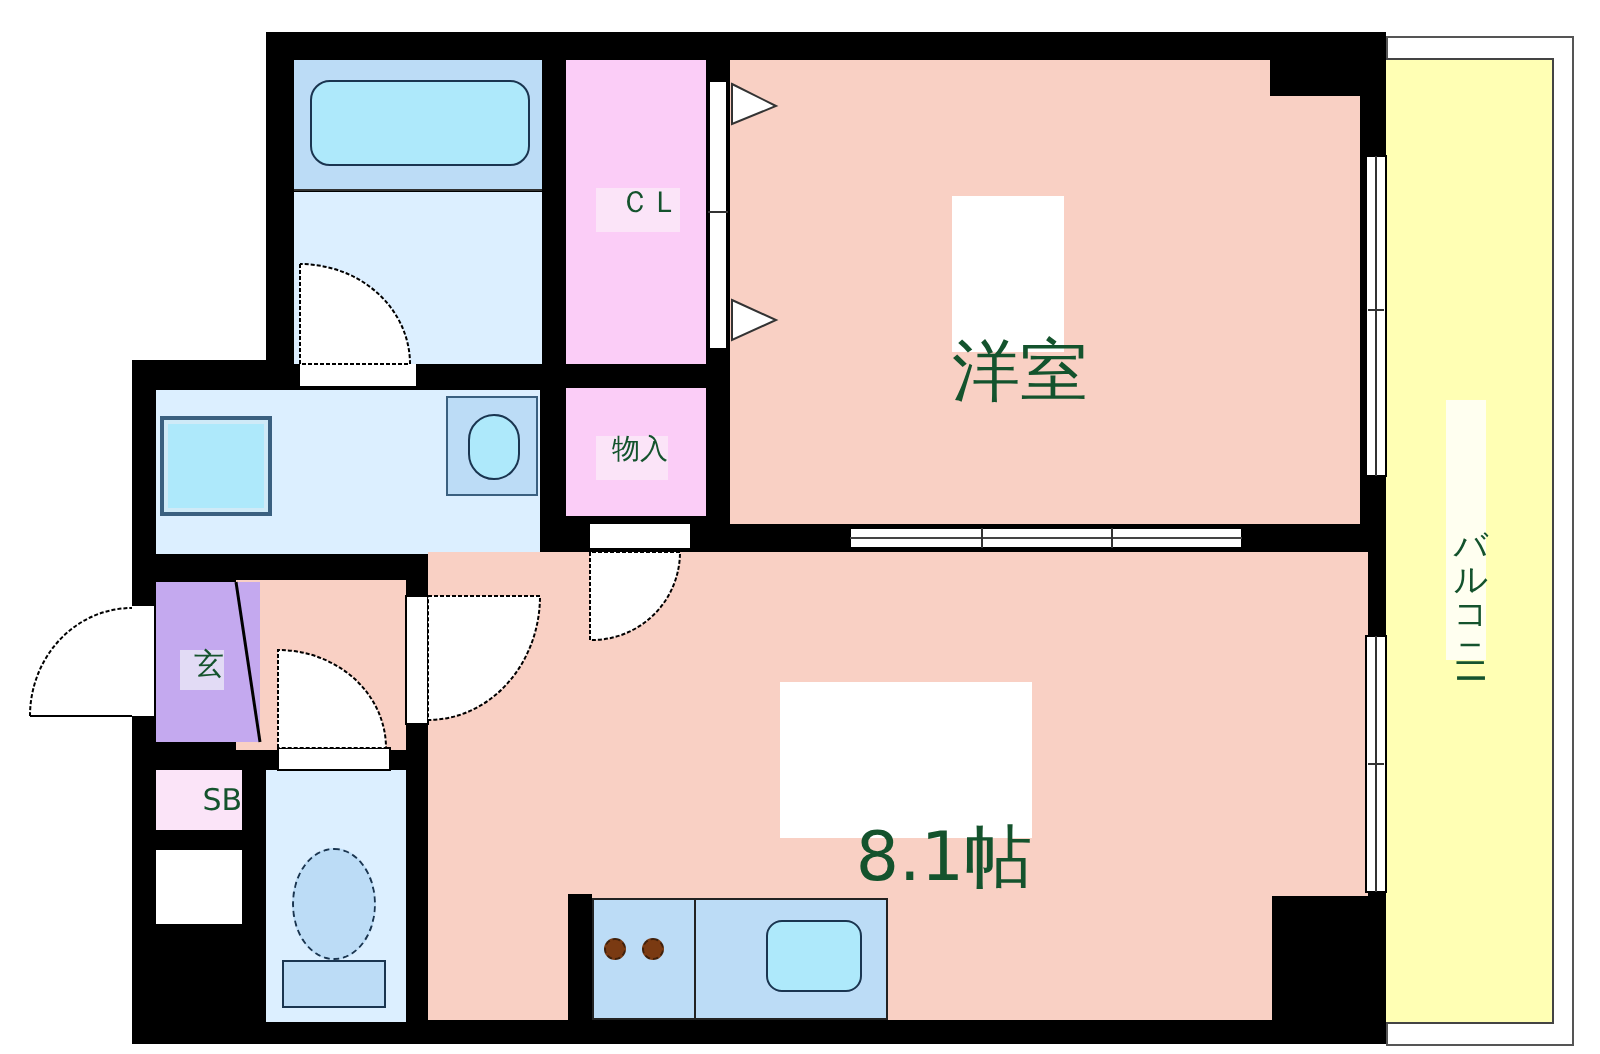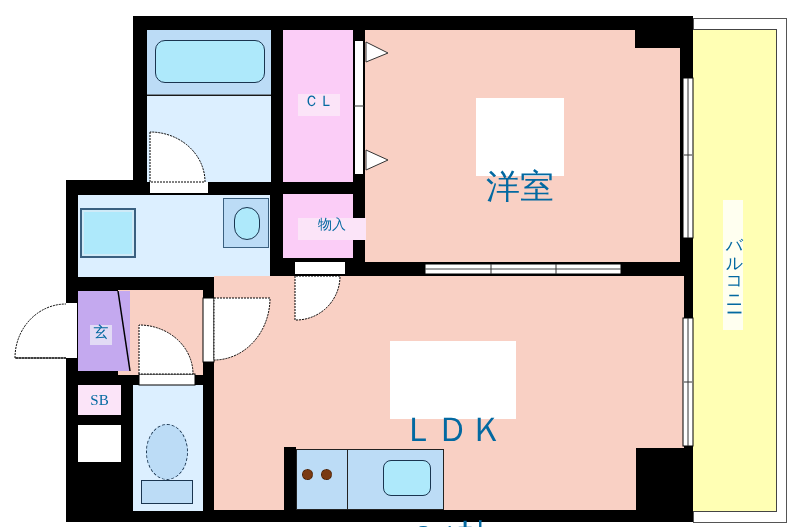--- a/index.html
+++ b/index.html
@@ -1,56 +1,55 @@
 <!DOCTYPE html>
 <html><head>
 <meta charset="utf-8">
 <style>
   html,body{margin:0;padding:0;background:#fff;}
   body{width:800px;height:527px;position:relative;overflow:hidden;font-family:"DejaVu Sans","Liberation Sans",sans-serif;}
   .abs{position:absolute;box-sizing:border-box;}
   .wall{background:#000;}
-  .lbl{position:absolute;background:#fff;color:#0369a1;text-align:center;line-height:1.05;white-space:pre;font-family:Liberation Serif, serif;}
+  .lbl{position:absolute;background:#fff;color:#14532d;text-align:right;line-height:1.05;white-space:pre;}
   svg{position:absolute;left:0;top:0;}
 </style>
 </head>
 <body>
 
 <div class="abs wall" style="left:133px;top:16px;width:560px;height:506px;"></div>
 <div class="abs wall" style="left:66px;top:180px;width:80px;height:110px;"></div>
 <div class="abs wall" style="left:66px;top:285px;width:70px;height:237px;"></div>
 
 <div class="abs" style="left:147px;top:30px;width:124px;height:65px;background:#bcdcf6;"></div>
 <div class="abs" style="left:155px;top:40px;width:110px;height:43px;background:#aee9fb;border:1.5px solid #1a3550;border-radius:10px;"></div>
 <div class="abs" style="left:147px;top:96px;width:124px;height:86px;background:#dcefff;"></div>
 
 <div class="abs" style="left:283px;top:30px;width:70px;height:152px;background:#fbcdf7;"></div>
 <div class="lbl" style="left:298px;top:94px;width:42px;height:22px;font-size:15px;background:#fbe4f8;">ＣＬ</div>
 <div class="abs" style="left:354px;top:40px;width:10px;height:135px;background:#fff;border:1px solid #000;"></div>
 
 <div class="abs" style="left:365px;top:30px;width:270px;height:232px;background:#f9d0c4;"></div>
 <div class="abs" style="left:635px;top:48px;width:45px;height:214px;background:#f9d0c4;"></div>
-<div class="lbl" style="left:476px;top:98px;width:88px;height:78px;font-size:34px;">
+<div class="lbl" style="left:476px;top:98px;width:56px;height:78px;font-size:34px;">
   <div>洋室</div>
   <div>6帖</div>
 </div>
 
 <div class="abs" style="left:78px;top:195px;width:192px;height:82px;background:#dcefff;"></div>
 <div class="abs" style="left:80px;top:208px;width:56px;height:50px;background:#aee9fb;border:2px solid #3a6080;box-shadow:inset 0 0 0 2px #cfeaf7;"></div>
 <div class="abs" style="left:223px;top:198px;width:46px;height:50px;background:#bcdcf6;border:1px solid #3a6080;"></div>
 <div class="abs" style="left:234px;top:207px;width:26px;height:33px;background:#aee9fb;border:1.5px solid #1a3550;border-radius:13px;"></div>
 
 <div class="abs" style="left:283px;top:194px;width:70px;height:64px;background:#fbcdf7;"></div>
-<div class="lbl" style="left:298px;top:218px;width:68px;height:22px;font-size:14px;background:#fbe4f8;">物入</div>
+<div class="lbl" style="left:298px;top:218px;width:36px;height:22px;font-size:14px;background:#fbe4f8;">物入</div>
 
 <div class="abs" style="left:118px;top:290px;width:85px;height:85px;background:#f9d0c4;"></div>
 <div class="abs" style="left:214px;top:276px;width:470px;height:172px;background:#f9d0c4;"></div>
 <div class="abs" style="left:214px;top:448px;width:422px;height:62px;background:#f9d0c4;"></div>
 <div class="lbl" style="left:390px;top:341px;width:126px;height:78px;font-size:34px;">
-  <div>ＬＤＫ</div>
   <div>8.1帖</div>
 </div>
 
 <div class="abs wall" style="left:284px;top:447px;width:12px;height:63px;"></div>
 <div class="abs" style="left:296px;top:449px;width:148px;height:61px;background:#bcdcf6;border:1px solid #222;"></div>
 <div class="abs" style="left:347px;top:449px;width:1px;height:61px;background:#222;"></div>
 <div class="abs" style="left:302px;top:469px;width:11px;height:11px;border-radius:50%;background:#7a3a12;border:1px dashed #40200a;"></div>
 <div class="abs" style="left:321px;top:469px;width:11px;height:11px;border-radius:50%;background:#7a3a12;border:1px dashed #40200a;"></div>
 <div class="abs" style="left:383px;top:460px;width:48px;height:36px;background:#aee9fb;border:1.5px solid #1a3550;border-radius:8px;"></div>
 

